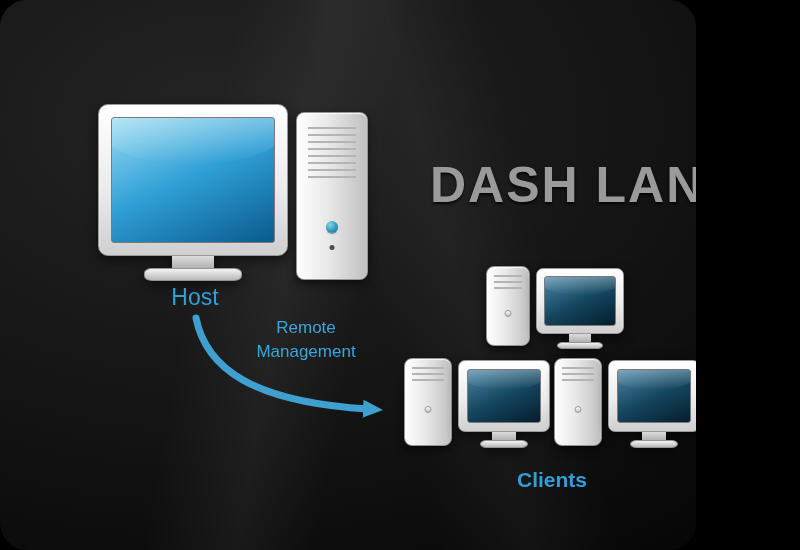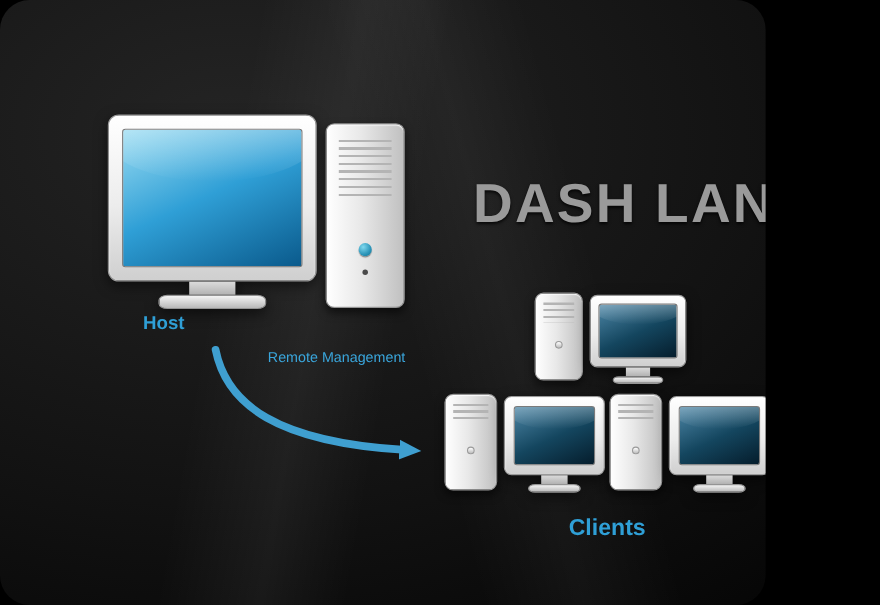--- a/index.html
+++ b/index.html
@@ -14,24 +14,24 @@
   .stage::before { content:""; position:absolute; inset:0; pointer-events:none;
     background:
       linear-gradient(100deg, transparent 30%, rgba(255,255,255,.05) 42%, transparent 52%),
       linear-gradient(75deg, transparent 52%, rgba(255,255,255,.04) 63%, transparent 74%);
   }
 
   
   .title { position:absolute; left:430px; top:156px; width:272px; text-align:center;
     font-size:50px; font-weight:bold; letter-spacing:2px; color:#9a9a9a;
     text-shadow:0 2px 3px rgba(0,0,0,.8); white-space:nowrap; }
-  .host-label { position:absolute; left:130px; top:284px; width:130px; 
-    font-size:17px; font-weight:bold; color:#2f9fd6; }
+  .host-label { position:absolute; left:130px; top:284px; width:130px; text-align:center;
+    font-size:23px; font-weight:normal; color:#2f9fd6; }
   .remote-label { position:absolute; left:240px; top:316px; width:132px; text-align:center;
-    font-size:13px; line-height:1.4; color:#3aa6dc; }
+    font-size:17px; line-height:1.4; color:#3aa6dc; }
   .clients-label { position:absolute; left:486px; top:452px; width:132px; text-align:center;
     font-size:21px; font-weight:bold; color:#2f9fd6;margin-top:16px; }
 
   
   .arrow-svg { position:absolute; left:0; top:0; }
 
   
   .monitor { position:absolute; filter:drop-shadow(0 4px 6px rgba(0,0,0,.55)); }
   .monitor .frame { position:relative; width:100%;
     background:linear-gradient(180deg,#ffffff 0%,#ececec 55%,#cfcfcf 100%);

